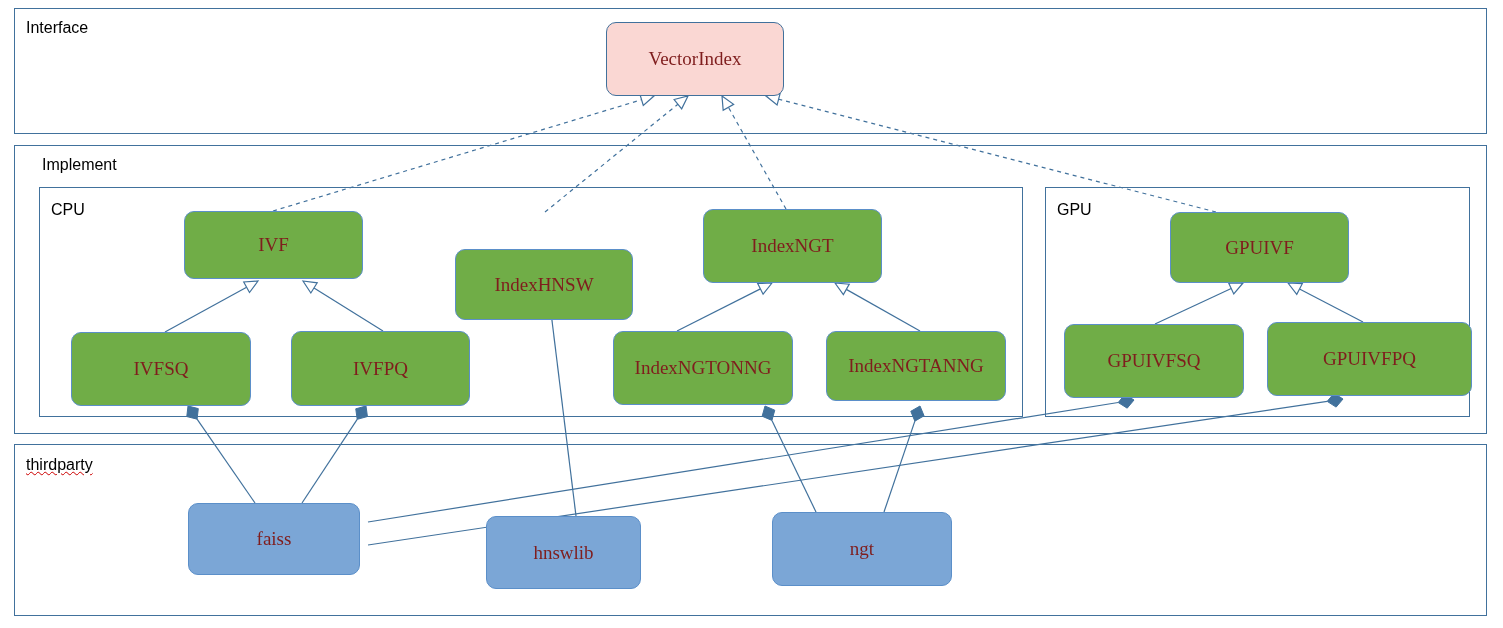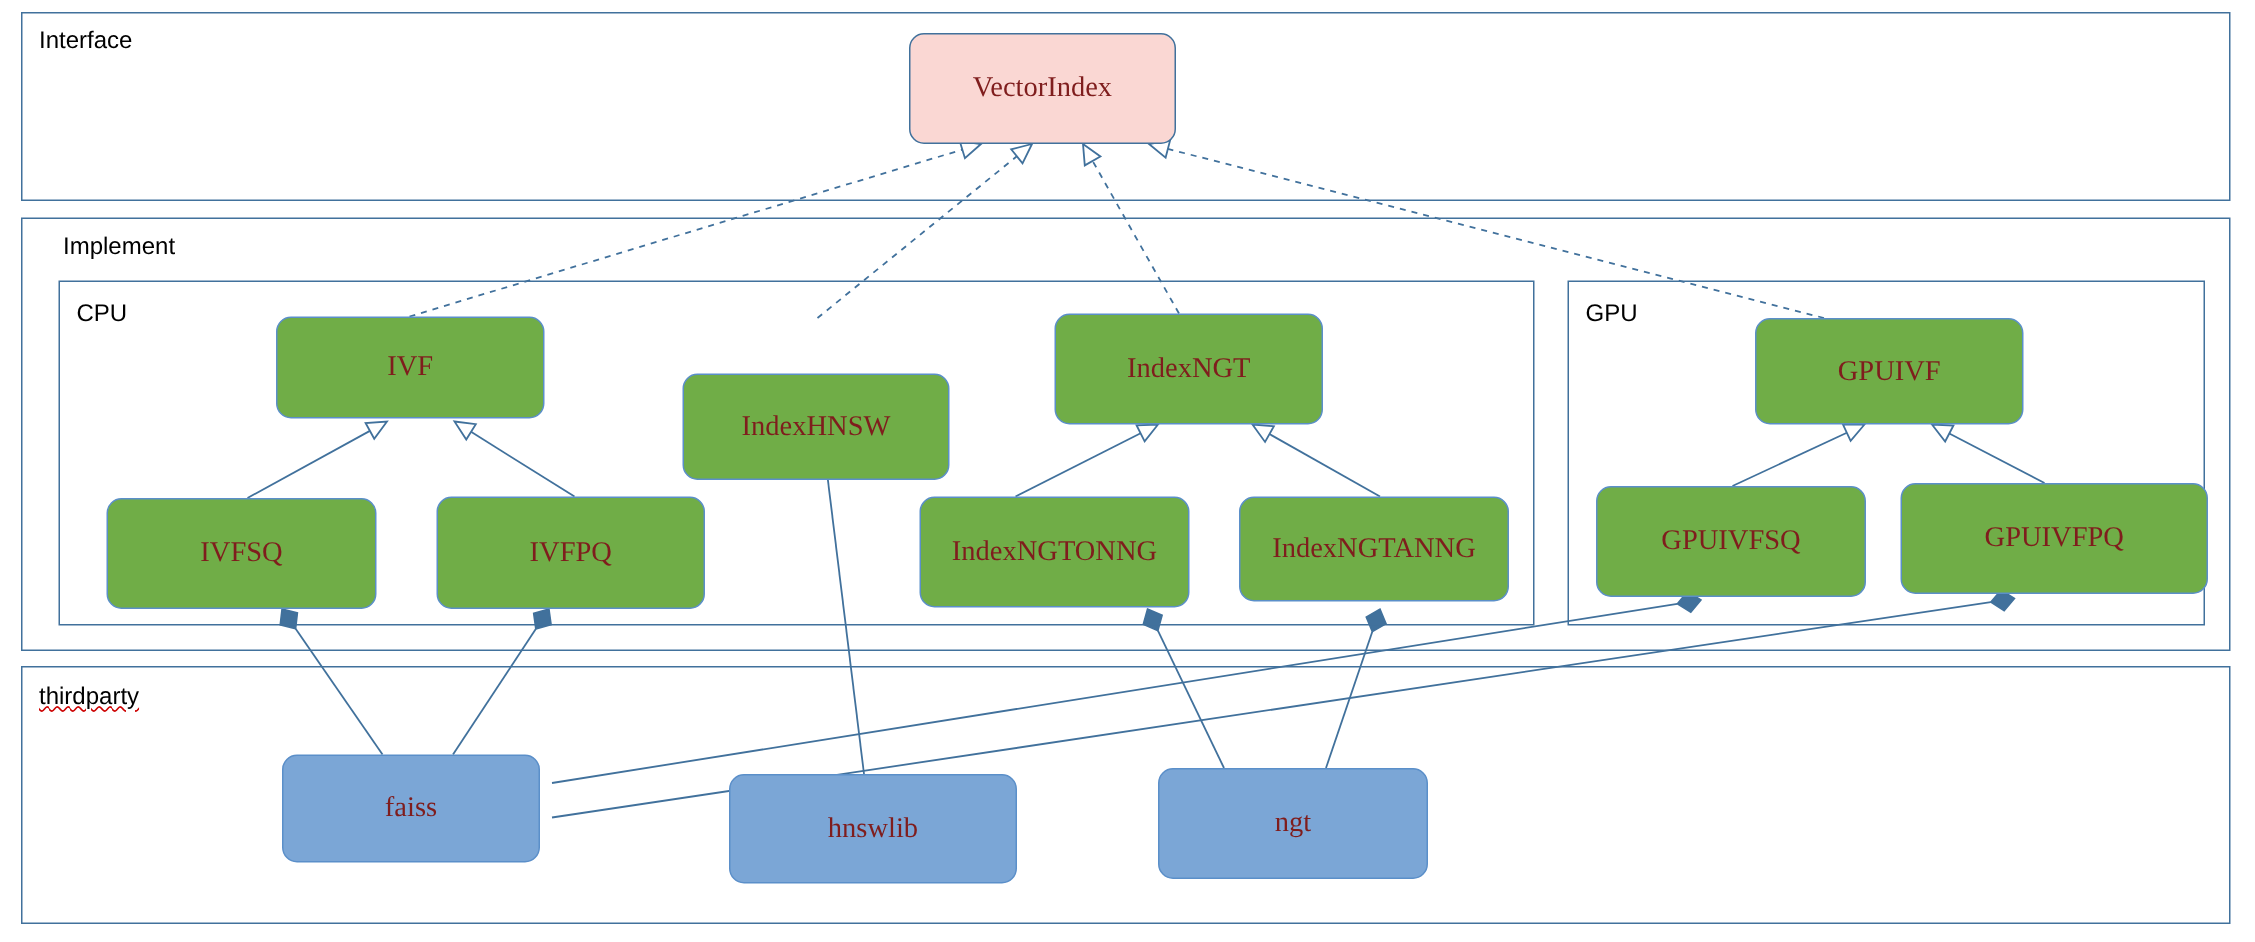--- a/index.html
+++ b/index.html
@@ -137,20 +137,20 @@
       </div>
       <div class="node impl" style="left: 1064px; top: 324px; width: 180px; height: 74px;">
         <span>GPUIVFSQ</span>
       </div>
       <div class="node impl" style="left: 1267px; top: 322px; width: 205px; height: 74px;">
         <span>GPUIVFPQ</span>
       </div>
       <div class="node third" style="left: 188px; top: 503px; width: 172px; height: 72px;">
         <span>faiss</span>
       </div>
-      <div class="node third" style="left: 486px; top: 516px; width: 192px; height: 73px;">
+      <div class="node third" style="left: 486px; top: 516px; width: 155px; height: 73px;">
         <span>hnswlib</span>
       </div>
       <div class="node third" style="left: 772px; top: 512px; width: 180px; height: 74px;">
         <span>ngt</span>
       </div>
     </div>
 </div>
 
 </body></html>

